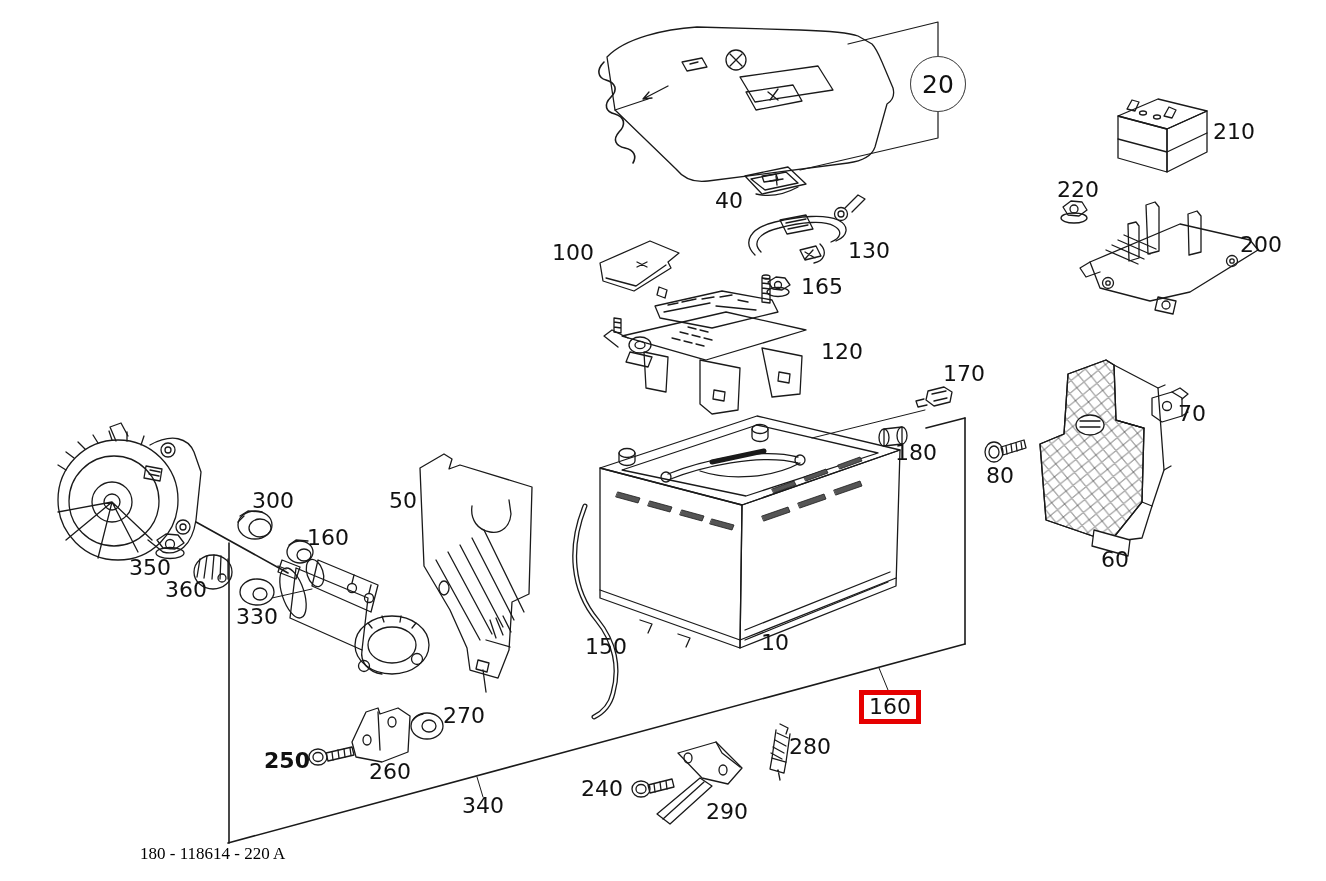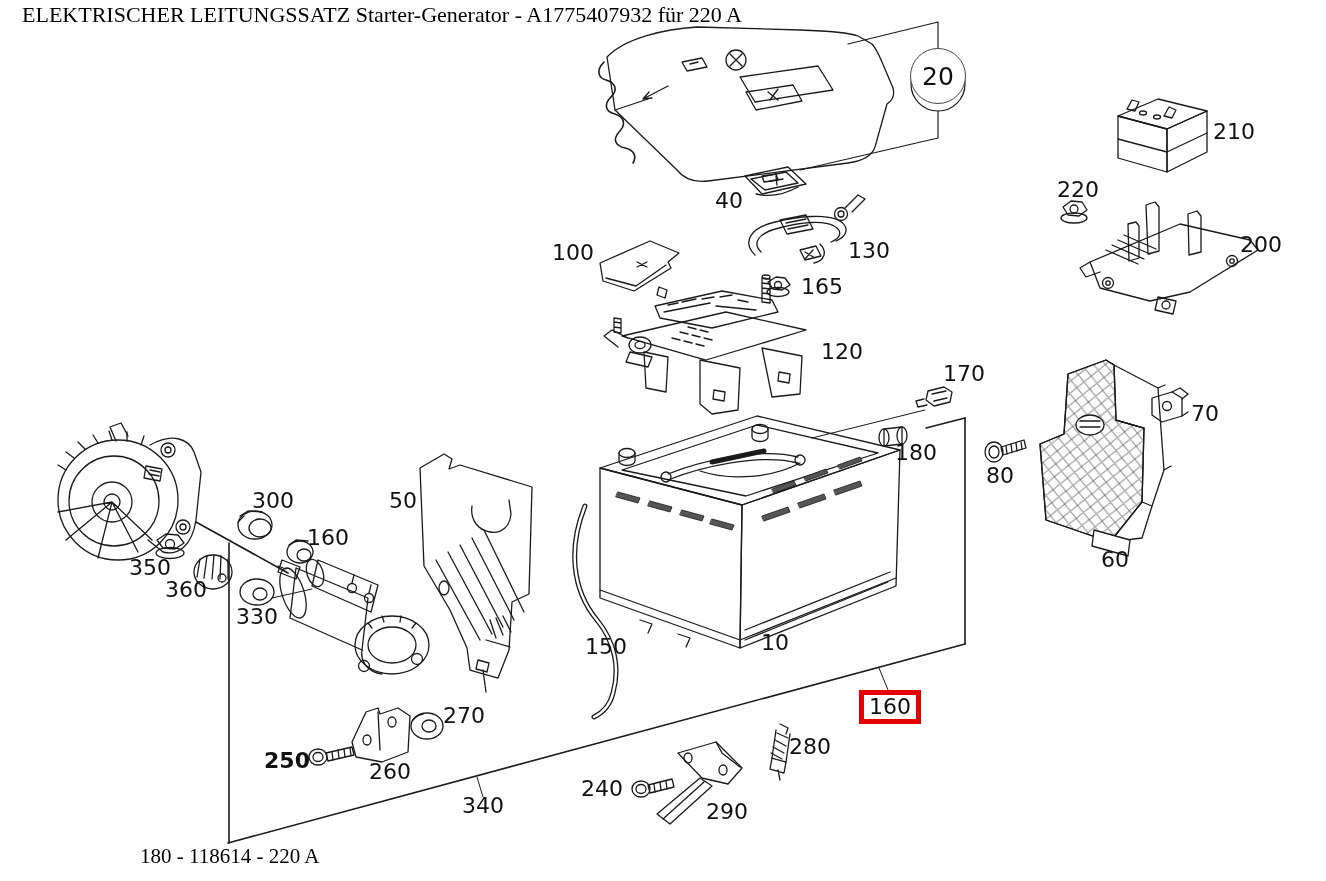--- a/index.html
+++ b/index.html
@@ -1,36 +1,35 @@
 <!DOCTYPE html>
 <html style="--highlight: #e60000;"><head>
 <meta charset="utf-8">
 <style>
   html,body{margin:0;padding:0;background:#fff;}
   #stage{position:relative;width:1326px;height:881px;background:#fff;overflow:hidden;
          font-family:"DejaVu Sans",sans-serif;}
   #title{position:absolute;left:22px;top:2px;font-family:"Liberation Serif","DejaVu Serif",serif;
          font-size:22px;color:#000;white-space:nowrap;z-index:3;}
   #footer{position:absolute;left:140px;top:844px;font-family:"Liberation Serif","DejaVu Serif",serif;
-         font-size:21px;color:#000;z-index:3;}
+         font-size:17px;color:#000;z-index:3;}
   svg{position:absolute;left:0;top:0;z-index:1;}
   .callout{position:absolute;transform:translate(-50%,-50%);font-size:22px;color:#111;
            line-height:1;z-index:4;background:transparent;cursor:pointer;letter-spacing:0;}
   .callout.hl{border:5px solid var(--highlight,#e60000);background:#fff;padding:1px 5px;}
   #badge20{position:absolute;width:54px;height:54px;border:1.5px solid #444;border-radius:50%;
            background:#fff;display:flex;align-items:center;justify-content:center;
            font-size:25px;color:#111;transform:translate(-50%,-50%);z-index:4;cursor:pointer;}
 </style>
 </head>
 <body>
 
 <div id="stage">
-  <div id="title">ELEKTRISCHER LEITUNGSSATZ Starter-Generator - A1775407932 für 220 A</div>
   <div id="footer">180 - 118614 - 220 A</div>
-  <div id="badge20" style="left: 938px; top: 76px;">20</div>
+  <div id="badge20" style="left: 938px; top: 84px;">20</div>
 
   <svg width="1326" height="881" viewBox="0 0 1326 881">
     <defs>
       <pattern id="honey" width="13" height="13" patternUnits="userSpaceOnUse" patternTransform="rotate(6 0 0)">
         <path d="M6.5,0 L13,6.5 L6.5,13 L0,6.5 Z" fill="none" stroke="#333" stroke-width="0.8"></path>
       </pattern>
     </defs>
 
     <g stroke="#1a1a1a" fill="none" stroke-width="1.3" stroke-linejoin="round" stroke-linecap="round">
 
@@ -317,21 +316,21 @@
   </svg>
 <span class="callout" style="left: 729px; top: 201px;">40</span>
     <span class="callout" style="left: 573px; top: 253px;">100</span>
     <span class="callout" style="left: 869px; top: 251px;">130</span>
     <span class="callout" style="left: 822px; top: 287px;">165</span>
     <span class="callout" style="left: 842px; top: 352px;">120</span>
     <span class="callout" style="left: 948px; top: 374px; margin-left: 16px;">170</span>
     <span class="callout" style="left: 1234px; top: 132px;">210</span>
     <span class="callout" style="left: 1078px; top: 190px;">220</span>
     <span class="callout" style="left: 1261px; top: 245px;">200</span>
-    <span class="callout" style="left: 1192px; top: 414px; margin-left: 13px;">70</span>
+    <span class="callout" style="left: 1192px; top: 414px;">70</span>
     <span class="callout" style="left: 1000px; top: 476px;">80</span>
     <span class="callout" style="left: 1115px; top: 560px;">60</span>
     <span class="callout" style="left: 916px; top: 453px;">180</span>
     <span class="callout" style="left: 403px; top: 501px;">50</span>
     <span class="callout" style="left: 273px; top: 501px;">300</span>
     <span class="callout" style="left: 328px; top: 538px;">160</span>
     <span class="callout" style="left: 150px; top: 568px;">350</span>
     <span class="callout" style="left: 186px; top: 590px;">360</span>
     <span class="callout" style="left: 257px; top: 617px;">330</span>
     <span class="callout" style="left: 606px; top: 647px;">150</span>

